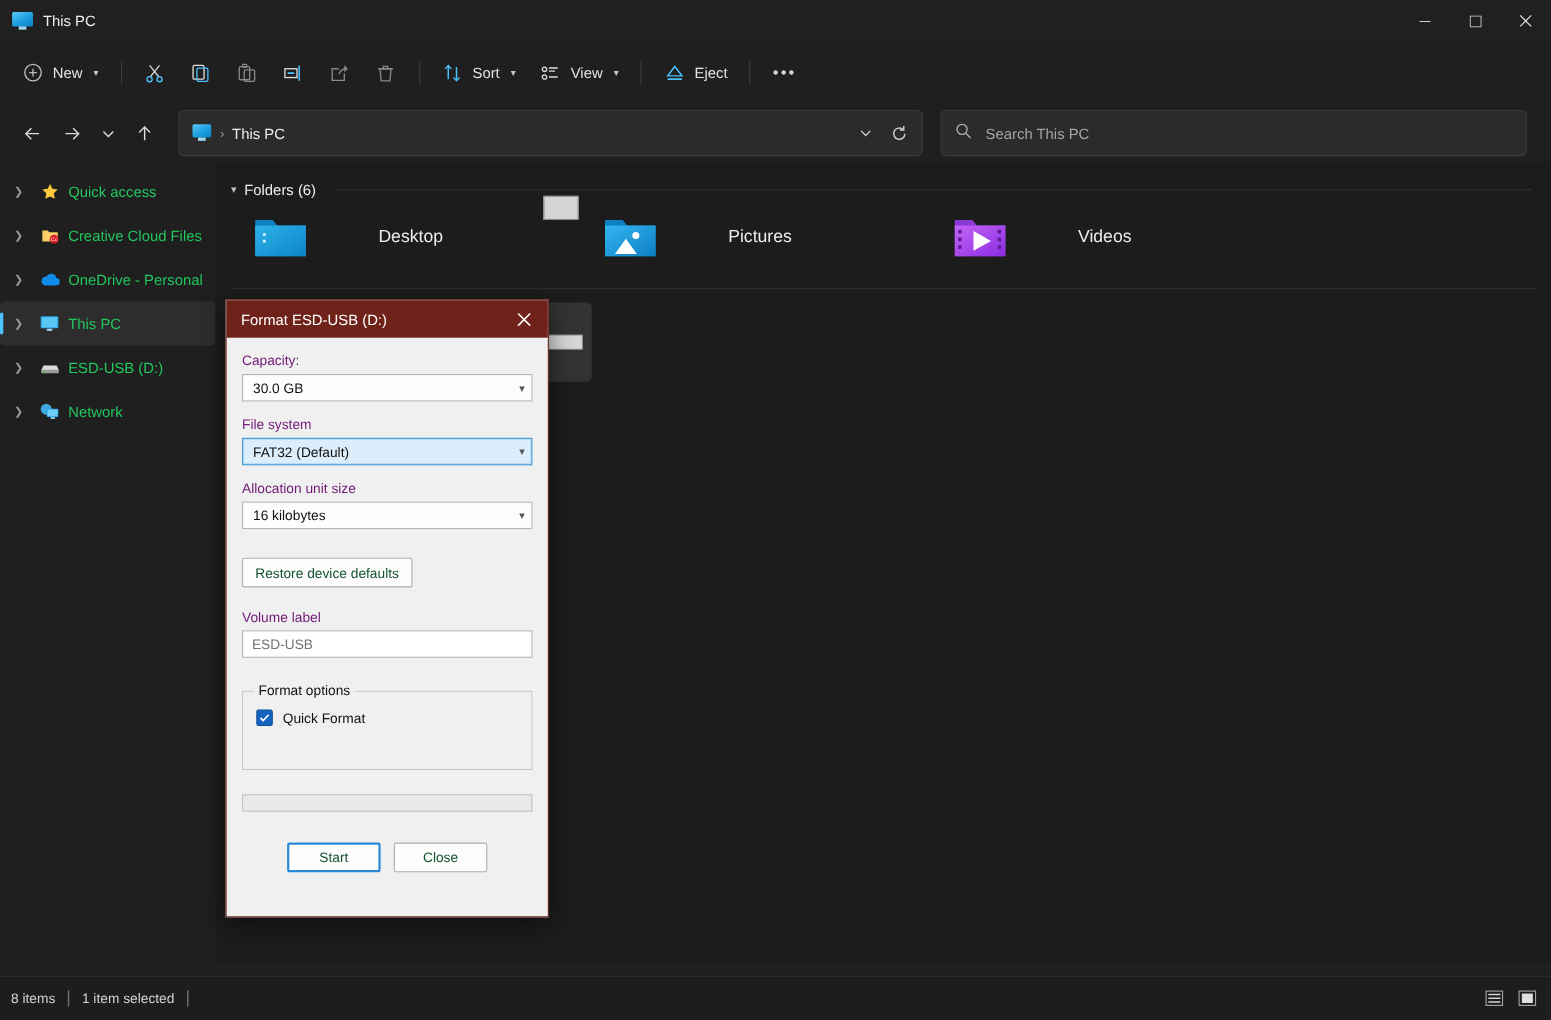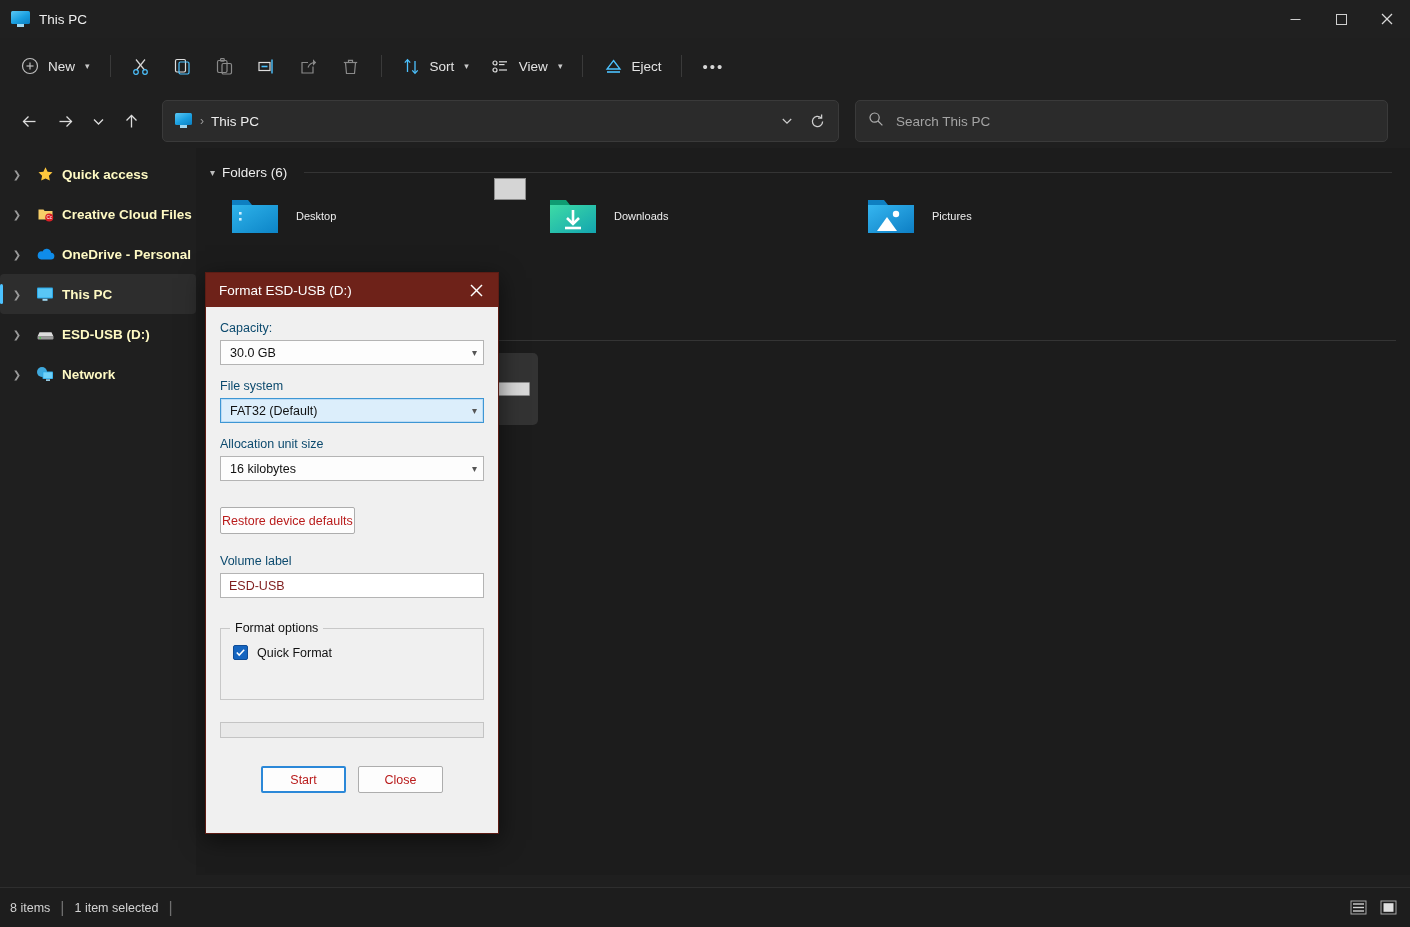--- a/index.html
+++ b/index.html
@@ -89,40 +89,40 @@
     height: 40px; display: flex; align-items: center; gap: 6px;
     padding-left: 6px; margin: 0 0 0 0; border-radius: 4px; position: relative;
   }
   .nav-item.selected { background: #2d2d2d; }
   .nav-item.selected::before {
     content: ""; position: absolute; left: 0; top: 10px; width: 3px; height: 20px;
     background: #4cc2ff; border-radius: 2px;
   }
   .nav-exp { width: 22px; text-align: center; color: #9a9a9a; font-size: 10px; }
   .nav-ico { width: 22px; height: 20px; display: flex; align-items: center; justify-content: center; }
-  .nav-lbl { font-size: 13.5px; color: #fef9c3; font-weight: bold; }
+  .nav-lbl { font-size: 13.5px; color: #22c55e; }
 
   
   .content { flex: 1; background: #1c1c1c; position: relative; overflow: hidden; }
   .section-head {
     display: flex; align-items: center; gap: 7px; padding: 14px 18px 0 14px; height: 34px;
   }
   .sec-chev { color: #bdbdbd; font-size: 10px; }
   .sec-title { font-size: 13.5px; color: #ededed; white-space: nowrap; }
   .sec-rule { flex: 1; height: 1px; background: #343434; margin-left: 10px; }
 
   .folder-grid {
     display: grid; grid-template-columns: repeat(3, 318px);
     padding: 6px 0 0 26px; row-gap: 22px;
   }
   .folder-item {
     display: flex; align-items: center; gap: 14px; height: 56px; padding: 0 6px;
     border-radius: 5px;
   }
-  .fi-label { font-size: 11px; color: #ededed; }
+  .fi-label { font-size: 16px; color: #ededed; margin-left: 48px; }
   .fico { width: 54px; height: 46px; position: relative; flex: 0 0 54px; }
 
   .hr-divider { height: 1px; background: #343434; margin: 18px 14px 0 14px; }
 
   .drive-grid { padding: 12px 0 0 26px; display: flex; }
   .drive-item {
     width: 316px; height: 72px; display: flex; align-items: center; gap: 12px;
     padding: 0 8px; border-radius: 5px; background: #333333;
   }
   .drive-ico { width: 58px; height: 42px; position: relative; flex: 0 0 58px; }
@@ -161,37 +161,37 @@
   }
   .dlg-title {
     height: 34px; background: #6e2219; display: flex; align-items: center;
     padding-left: 13px; color: #fff; font-size: 13.5px; position: relative; flex: 0 0 34px;
   }
   .dlg-close {
     position: absolute; right: 0; top: 0; width: 44px; height: 34px;
     display: flex; align-items: center; justify-content: center; color: #fff;
   }
   .dlg-body { padding: 14px 14px 0 14px; flex: 1; display: flex; flex-direction: column; }
-  .fld-label { font-size: 12.5px; color: #0c4a6e; margin-bottom: 5px; }
+  .fld-label { font-size: 12.5px; color: #701a75; margin-bottom: 5px; }
   .combo {
     height: 25px; background: #fdfdfd; border: 1px solid #b4b4b4;
     display: flex; align-items: center; padding: 0 6px 0 9px;
     font-size: 12.5px; color: #111; margin-bottom: 14px;
   }
   .combo.focused { border: 1px solid #3d96d4; background: #dceefb; box-shadow: 0 0 0 1px #bcdcf5 inset; }
   .combo .val { flex: 1; }
   .combo .arr { color: #555; font-size: 10px; }
   .txtinput {
     height: 25px; background: #ffffff; border: 1px solid #b4b4b4;
-    display: flex; align-items: center; padding: 0 8px; font-size: 12.5px; color: #7f1d1d;
+    display: flex; align-items: center; padding: 0 8px; font-size: 12.5px; color: #737373;
   }
   .btn {
     display: inline-flex; align-items: center; justify-content: center;
-    height: 27px; padding: 0 1px; background: #fdfdfd; border: 1px solid #adadad;
-    font-size: 12.5px; color: #b91c1c; border-radius: 2px;
+    height: 27px; padding: 0 11px; background: #fdfdfd; border: 1px solid #adadad;
+    font-size: 12.5px; color: #14532d; border-radius: 2px;
   }
   .btn.primary { border: 2px solid #2b88d8; }
   .restore-wrap { margin: 12px 0 20px 0; }
   .group {
     border: 1px solid #c8c8c8; position: relative;
     padding: 16px 12px 12px 12px; margin-top: 30px; height: 72px;
   }
   .group-legend {
     position: absolute; top: -8px; left: 9px; background: #f0f0f0;
     padding: 0 5px; font-size: 12.5px; color: #111;
@@ -521,38 +521,20 @@
               </linearGradient>
                 </defs>
               <rect x="11" y="19" width="2.6" height="2.6" fill="#cfefff"></rect>
               <rect x="11" y="25" width="2.6" height="2.6" fill="#cfefff"></rect>
             </svg>
           </span>
           <span class="fi-label">Desktop</span>
         </div>
 
 
-        <div class="folder-item">
-          <span class="fico">
-            <svg width="54" height="46" viewBox="0 0 54 46">
-              <path d="M4 7h16l4 5h26v28H4z" fill="#0f9c72"></path>
-              <path d="M4 12h46v28H4z" fill="url(#gdl)"></path>
-              <defs>
-                  <linearGradient id="gdl" x1="0" y1="0" x2="1" y2="1">
-                <stop offset="0" stop-color="#3ddba5"></stop>
-                    <stop offset="1" stop-color="#13a5b0"></stop>
-              </linearGradient>
-                </defs>
-              <line x1="27" y1="17" x2="27" y2="30" stroke="#fff" stroke-width="2.6"></line>
-              <path d="M21 25l6 6 6-6" fill="none" stroke="#fff" stroke-width="2.6"></path>
-              <line x1="19" y1="35" x2="35" y2="35" stroke="#fff" stroke-width="2.6"></line>
-            </svg>
-          </span>
-          <span class="fi-label">Downloads</span>
-        </div>
 
         <div class="folder-item">
           <span class="fico">
             <svg width="54" height="46" viewBox="0 0 54 46">
               <path d="M4 7h16l4 5h26v28H4z" fill="#0e7fc1"></path>
               <path d="M4 12h46v28H4z" fill="url(#gpic)"></path>
               <defs>
                   <linearGradient id="gpic" x1="0" y1="0" x2="1" y2="1">
                 <stop offset="0" stop-color="#35b6f0"></stop>
                     <stop offset="1" stop-color="#0d7ec4"></stop>

